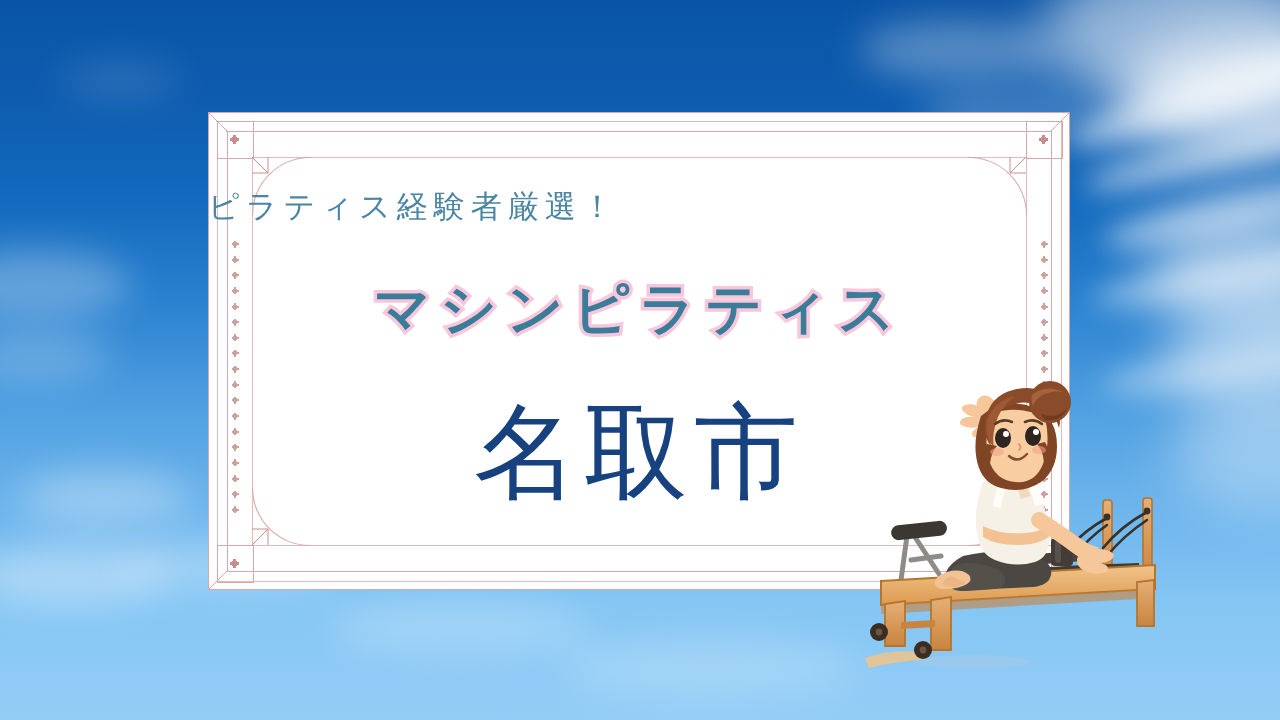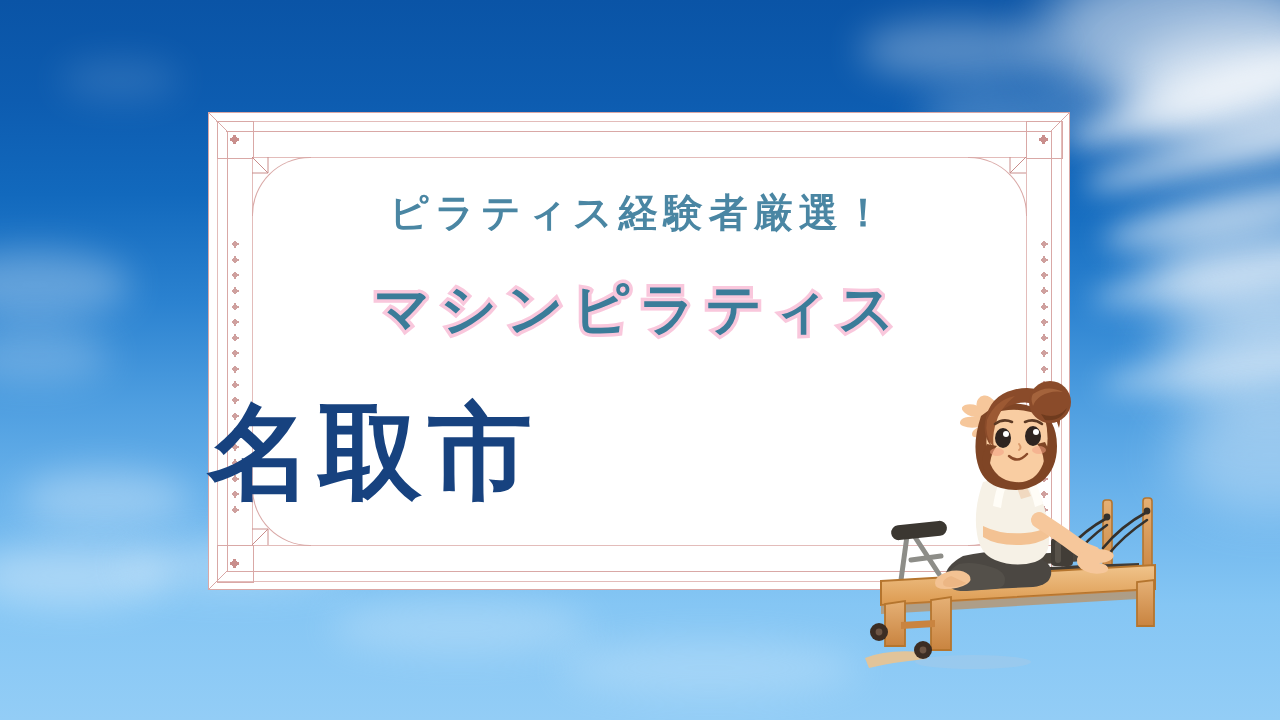--- a/index.html
+++ b/index.html
@@ -52,34 +52,34 @@
 
   .dotcol{position:absolute;display:flex;flex-direction:column;justify-content:space-between;align-items:center;}
   .pd{width:4px;height:4px;background:#cfa09e;position:relative;flex:0 0 auto;}
   .pd:before,.pd:after{content:"";position:absolute;background:#cfa09e;}
   .pd:before{left:-1.5px;top:1px;width:7px;height:2px;}
   .pd:after{top:-1.5px;left:1px;width:2px;height:7px;}
 
   
   #txt{position:absolute;left:208px;top:112px;width:862px;height:478px;}
   #subtitle{
-    position:absolute;left:0;right:0;top:74px;text-align:center;
-    font-size:39px;letter-spacing:6px;color:#4a86a3;font-weight:700;
+    position:absolute;left:0;right:0;top:74px;text-align:left;
+    font-size:31px;letter-spacing:6px;color:#4a86a3;font-weight:400;
     white-space:nowrap;
   }
   #maintitle{
     position:absolute;left:0;right:0;top:160px;text-align:center;
     font-size:56px;letter-spacing:9px;font-weight:700;white-space:nowrap;
     color:#3b7c99;
     -webkit-text-stroke:7px #f9c7dc;
     paint-order:stroke fill;
   }
   #citytitle{
-    position:absolute;left:0;right:0;top:272px;text-align:left;
-    font-size:104px;letter-spacing:6px;font-weight:700;white-space:nowrap;
+    position:absolute;left:0;right:0;top:272px;text-align:center;
+    font-size:104px;letter-spacing:6px;font-weight:400;white-space:nowrap;
     color:#17427f;
   }
 
   
   #illus{position:absolute;left:855px;top:360px;width:320px;height:320px;}
   #illus svg{display:block;}
 </style>
 </head>
 <body>
 

